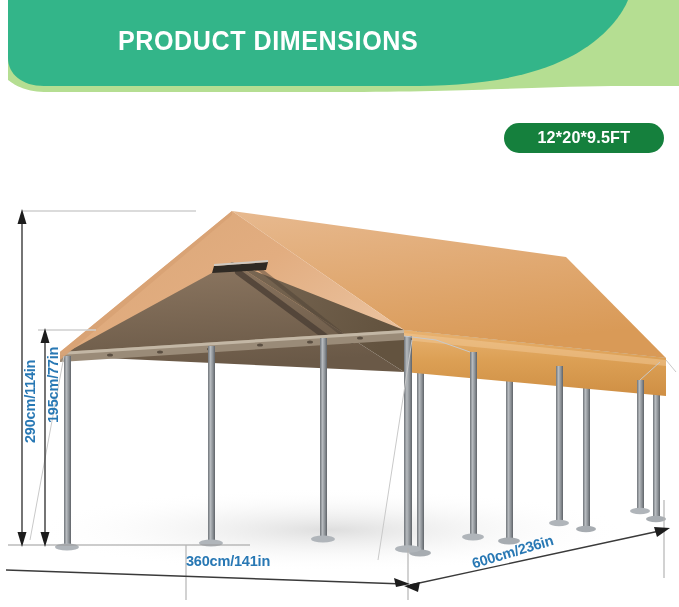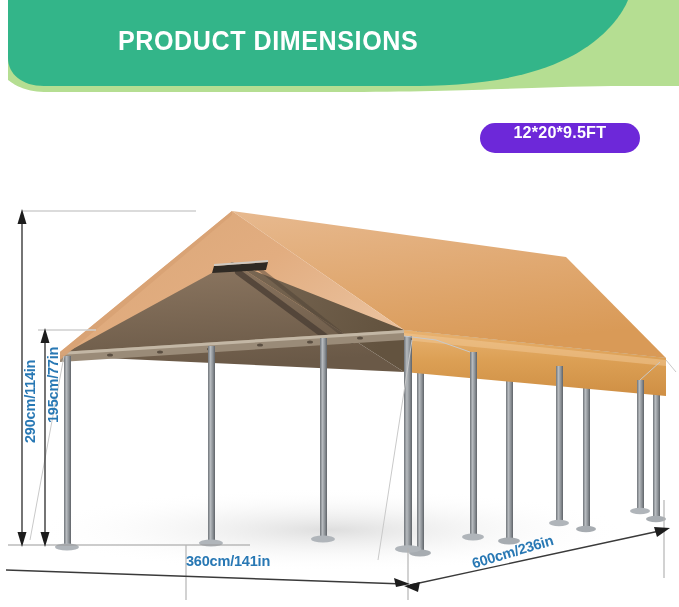--- a/index.html
+++ b/index.html
@@ -16,24 +16,24 @@
     position:absolute;left:118px;top:26px;
     font-size:27px;font-weight:bold;color:#ffffff;
     letter-spacing:0.6px;
     font-family:"Liberation Sans", sans-serif;
     transform:scaleX(0.93);transform-origin:left center;
     white-space:nowrap;
   }
 
   
   .badge{
-    position:absolute;left:480px;top:123px;
+    position:absolute;left:504px;top:123px;
     width:160px;height:30px;border-radius:15px;
-    background:#6d28d9;
-    display:flex;justify-content:center;
+    background:#15803d;
+    display:flex;align-items:center;justify-content:center;
   }
   .badge span{
     color:#ffffff;font-size:17px;font-weight:bold;
     letter-spacing:0.2px;
     transform:scaleX(0.95);transform-origin:center;
     white-space:nowrap;
   }
 
   
   .dim{

